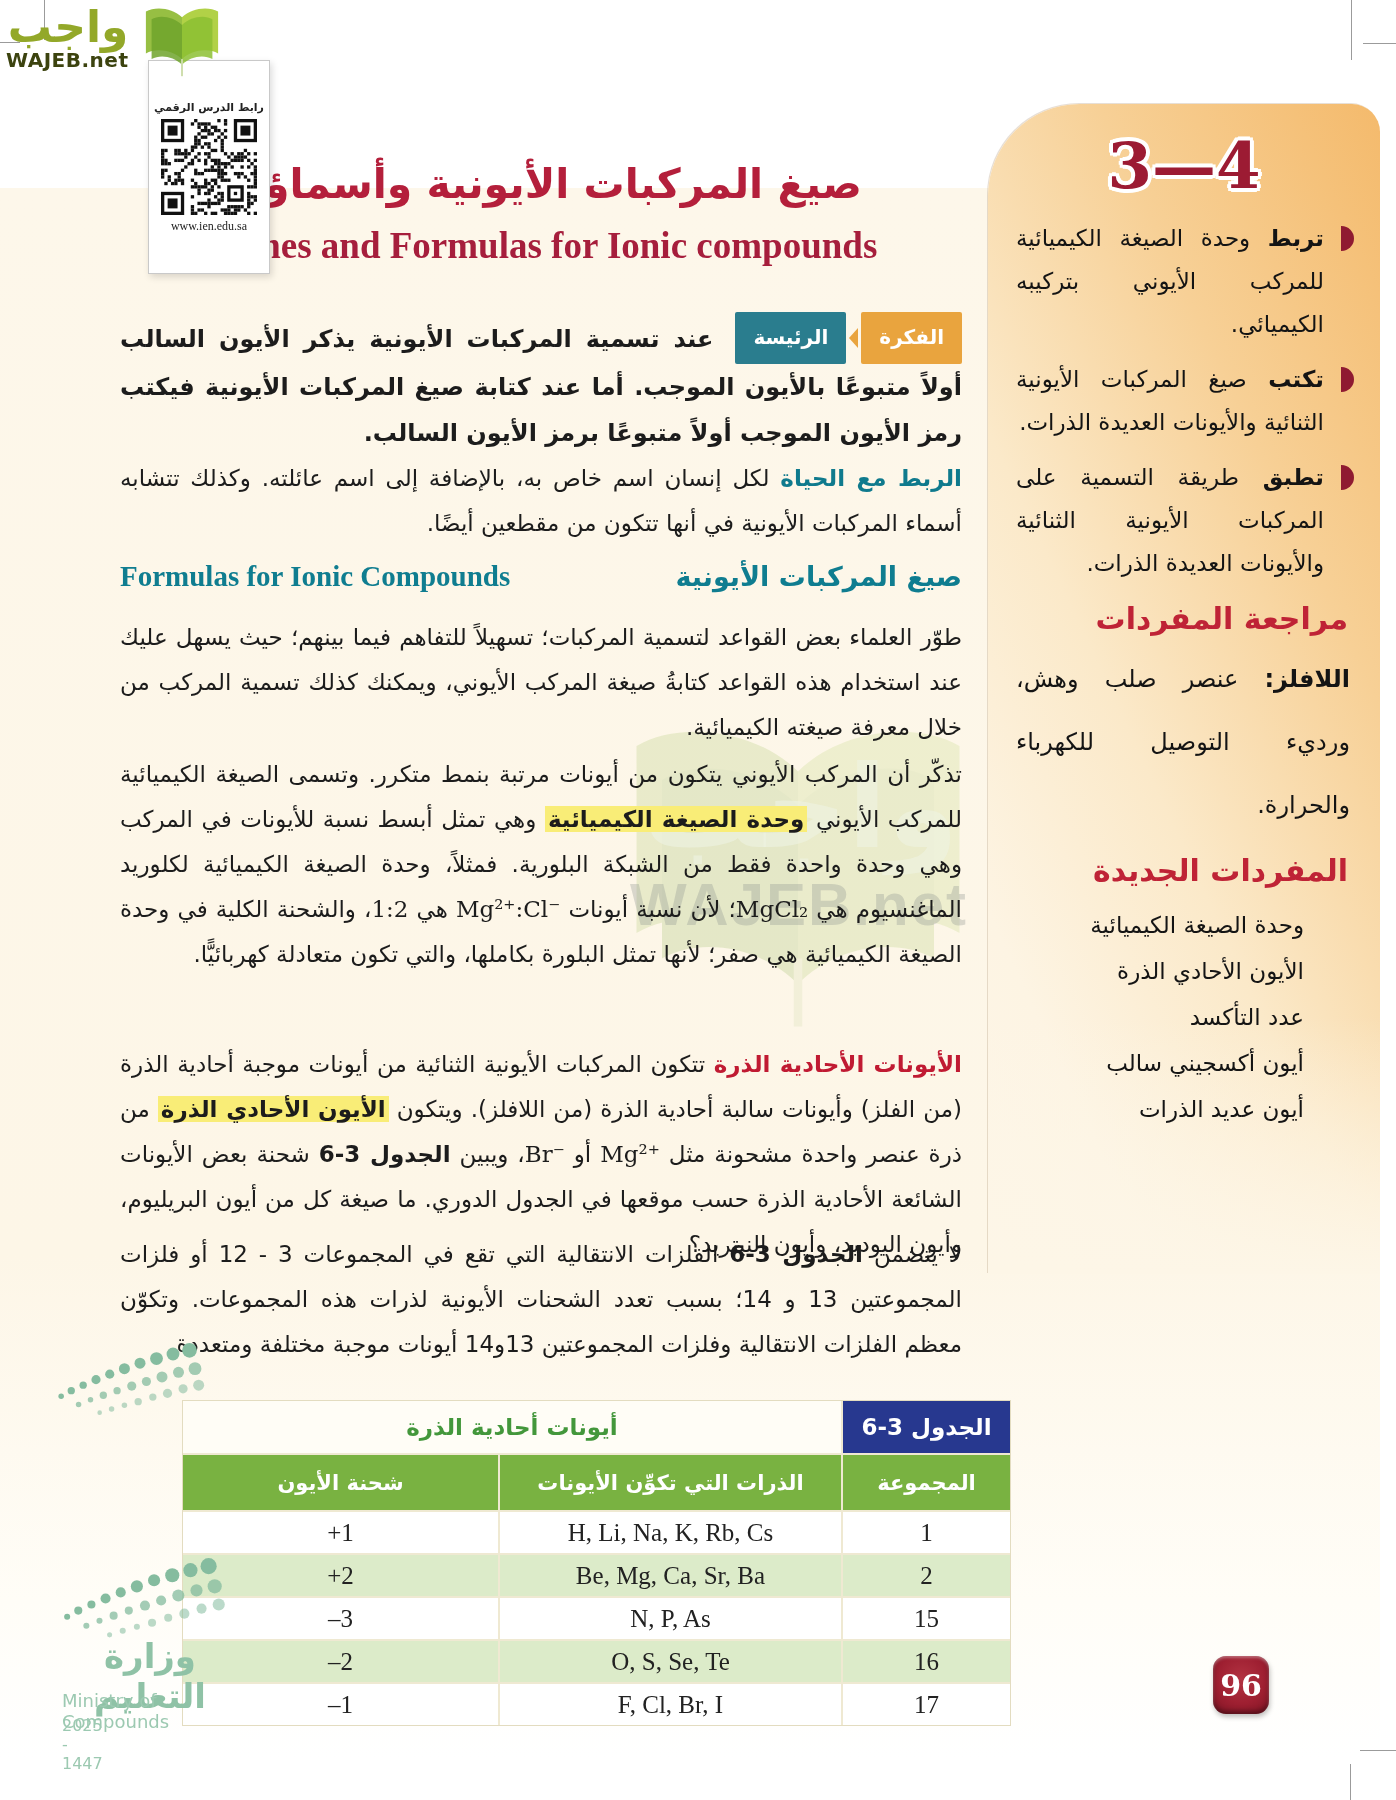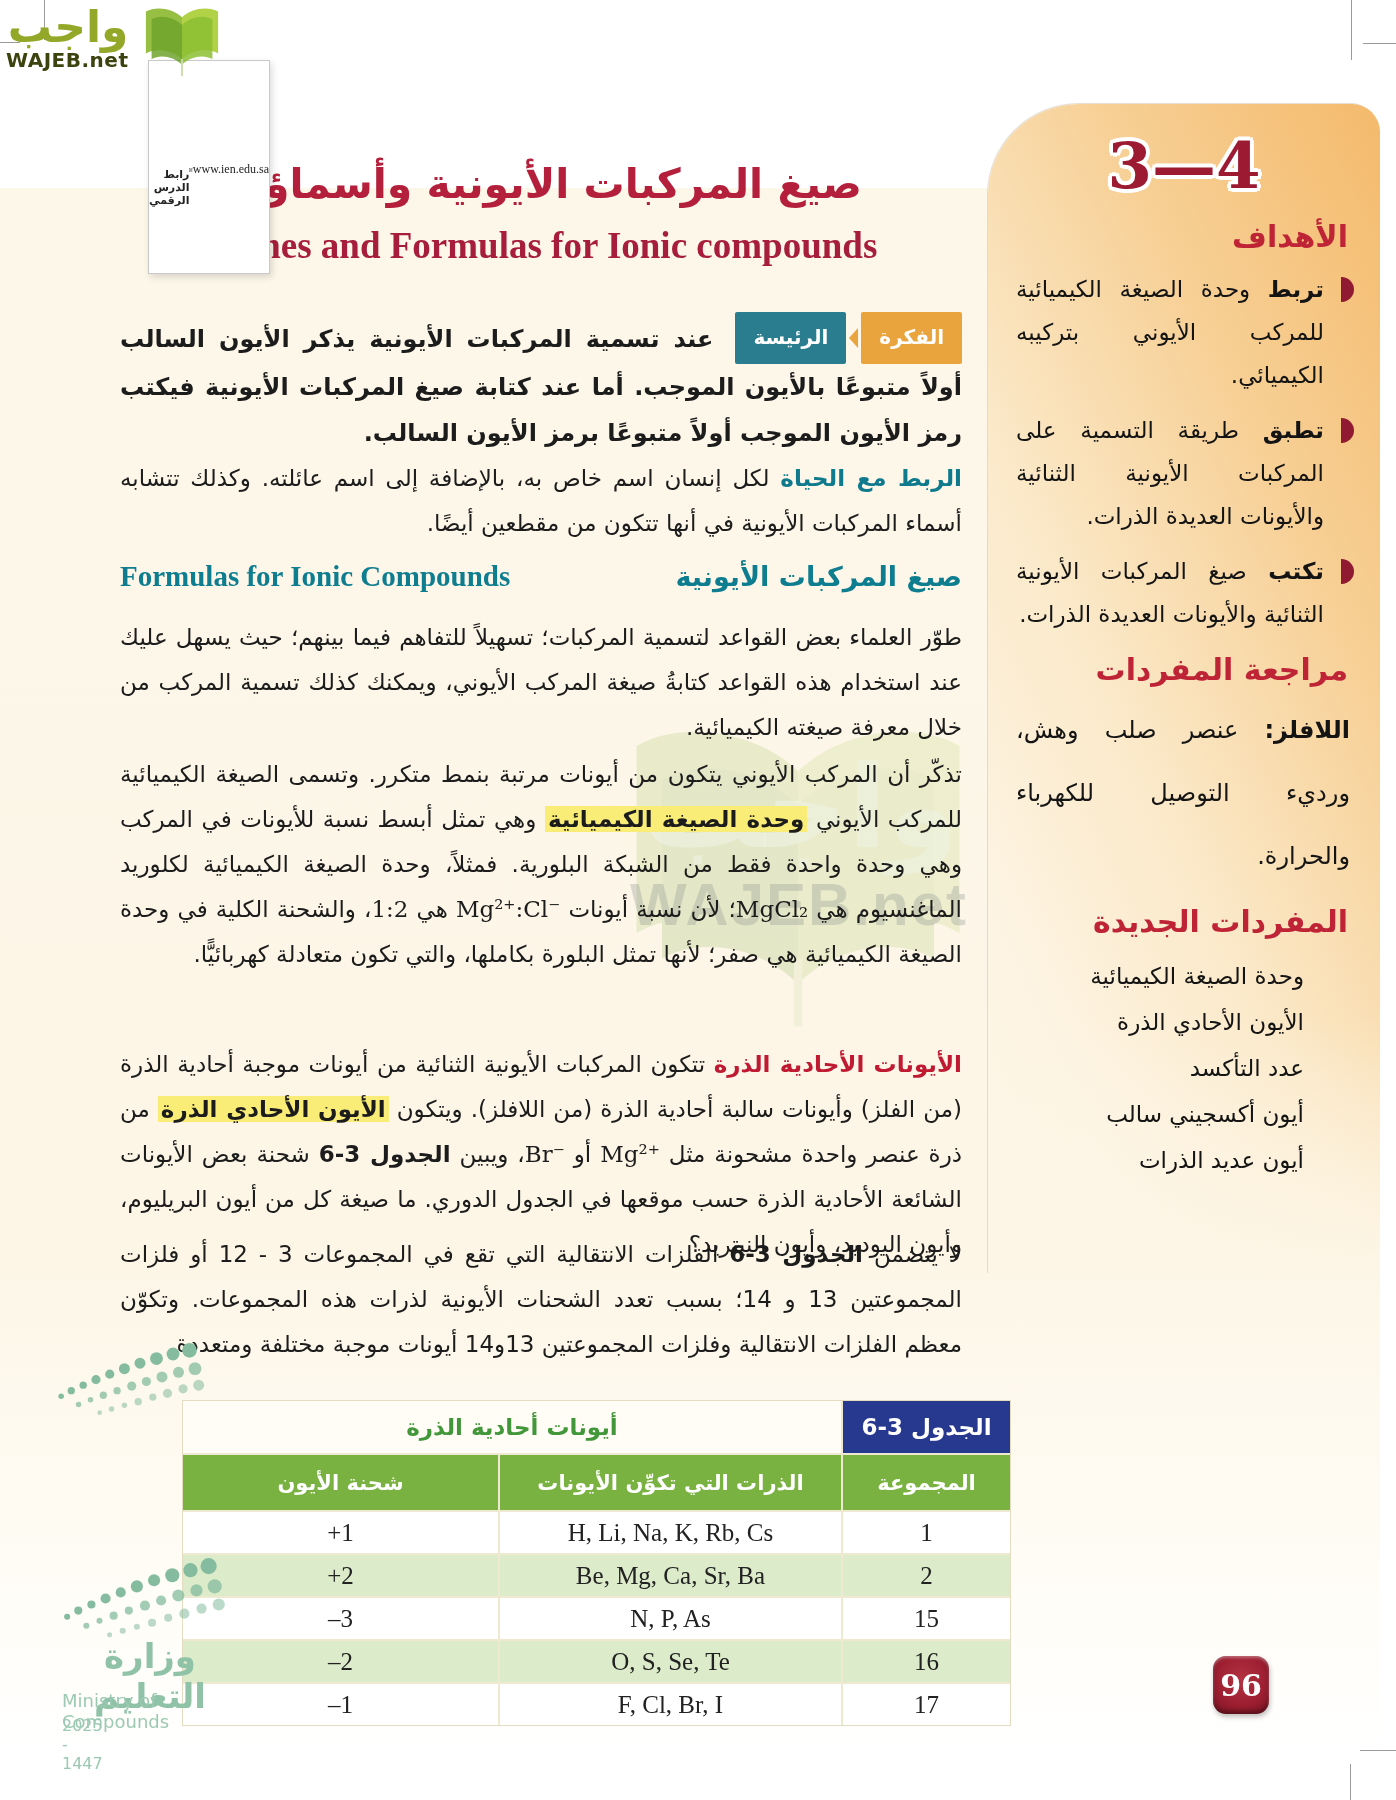--- a/index.html
+++ b/index.html
@@ -15,21 +15,21 @@
 
   
   .brand{position:absolute;left:6px;top:4px;display:flex;align-items:flex-start;z-index:6;}
   .brand-ar{font-size:44px;font-weight:bold;color:#93a829;line-height:1.05;text-align:right;}
   .brand-en{font-size:20px;font-weight:bold;color:#3c430f;letter-spacing:.5px;margin-top:-2px;}
   .brand-book{width:96px;height:76px;margin-left:6px;}
 
   
   .qr-card{position:absolute;left:148px;top:60px;width:120px;height:212px;background:#fff;
            border:1px solid #c9c9c9;box-shadow:2px 3px 7px rgba(0,0,0,.14);z-index:5;
-           display:flex;flex-direction:row;align-items:center;text-align:right;}
+           display:flex;flex-direction:column;align-items:center;text-align:right;}
   .qr-title{margin-top:40px;font-size:11px;font-weight:bold;color:#222;direction:rtl;}
   .qr{width:96px;height:96px;margin-top:5px;background:#fff;}
   .qr-url{margin-top:4px;font-size:12px;color:#222;font-family:"Liberation Serif",serif;}
 
   
   .sidebar-bg{position:absolute;left:988px;top:104px;width:392px;height:1170px;
       border-radius:92px 28px 0 0;
       background:linear-gradient(180deg, rgba(253,246,231,0) 78%, #fdf6e7 100%),
                  linear-gradient(245deg,#f4ba6c 0%,#f7d096 30%,#fbe9c9 58%,#fdf4e3 82%,#fdf6e8 100%);
       box-shadow:-1px -1px 0 rgba(175,150,120,.30);z-index:1;}
@@ -476,33 +476,32 @@
       <div class="t-cell row-b">–2</div>
 
       <div class="t-cell row-a">17</div>
       <div class="t-cell row-a">F, Cl, Br, I</div>
       <div class="t-cell row-a">–1</div>
     </div>
   </div>
 
   <aside class="sidebar">
     <div class="lesson-number">3—4</div>
-    <h3 class="sb-heading" style="margin-bottom:0;">الأهداف</h3>
     <ul class="objectives">
       <li>
         <span class="bullet"></span>
         <span class="bold">تربط</span><span> وحدة الصيغة الكيميائية للمركب الأيوني بتركيبه الكيميائي.</span>
       </li>
       <li>
         <span class="bullet"></span>
-        <span class="bold">تطبق</span><span> طريقة التسمية على المركبات الأيونية الثنائية والأيونات العديدة الذرات.</span>
+        <span class="bold">تكتب</span><span> صيغ المركبات الأيونية الثنائية والأيونات العديدة الذرات.</span>
       </li>
       <li>
         <span class="bullet"></span>
-        <span class="bold">تكتب</span><span> صيغ المركبات الأيونية الثنائية والأيونات العديدة الذرات.</span>
+        <span class="bold">تطبق</span><span> طريقة التسمية على المركبات الأيونية الثنائية والأيونات العديدة الذرات.</span>
       </li>
     </ul>
     <h3 class="sb-heading" style="margin-bottom:0;">مراجعة المفردات</h3>
     <p class="vocab-def">
       <span class="vocab-term">اللافلز:</span><span> عنصر صلب وهش، ورديء التوصيل للكهرباء والحرارة.</span>
     </p>
     <h3 class="sb-heading" style="margin-bottom:0;">المفردات الجديدة</h3>
     <ul class="new-vocab">
       <li>وحدة الصيغة الكيميائية</li>
       <li>الأيون الأحادي الذرة</li>

